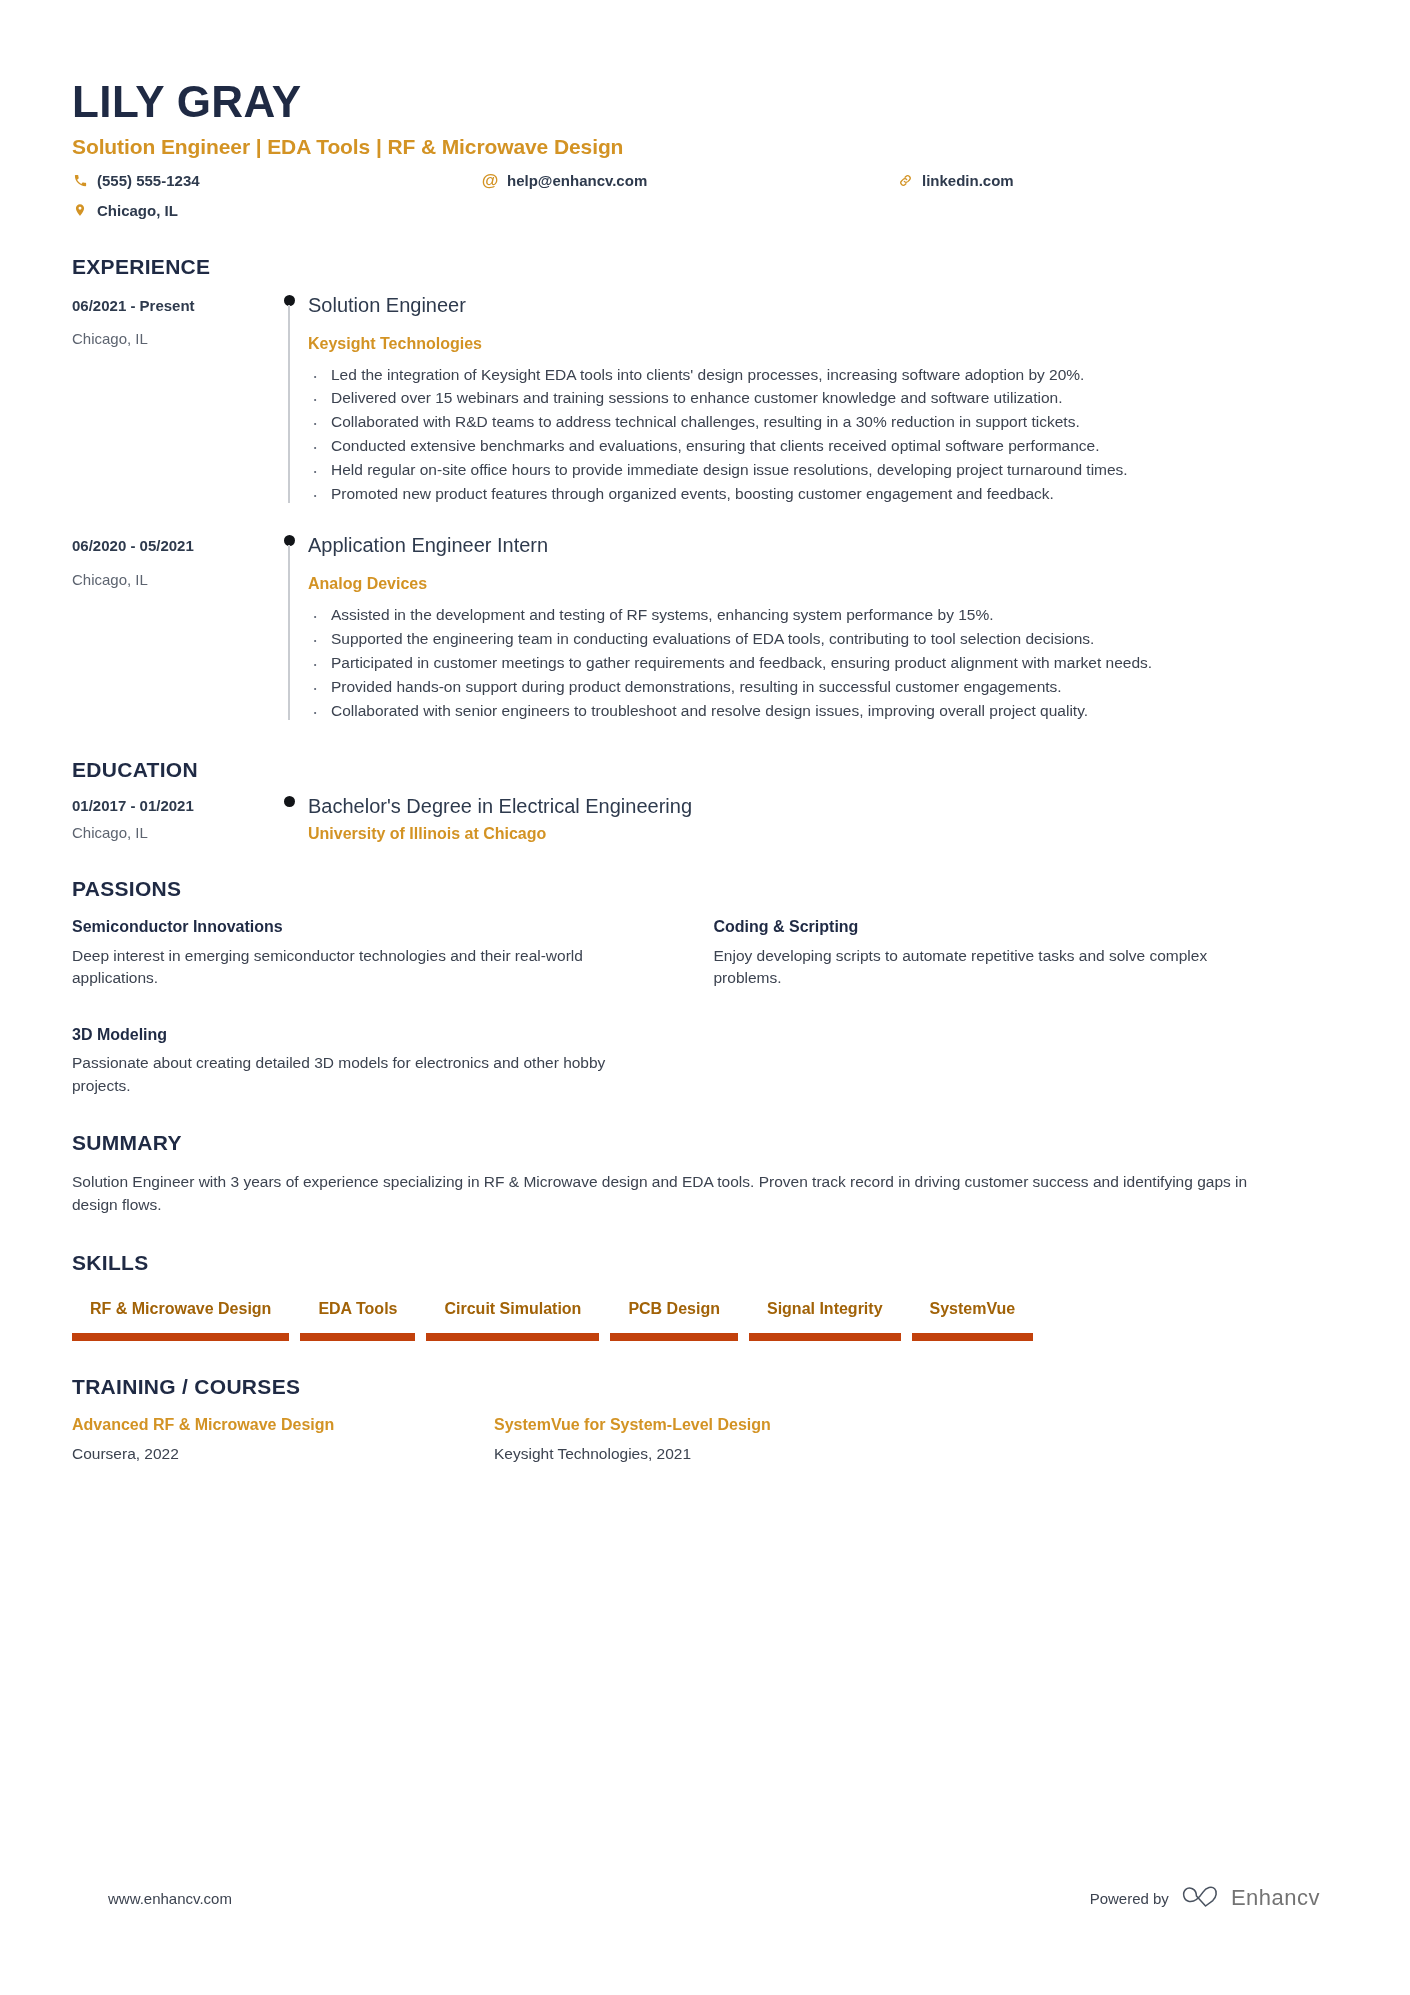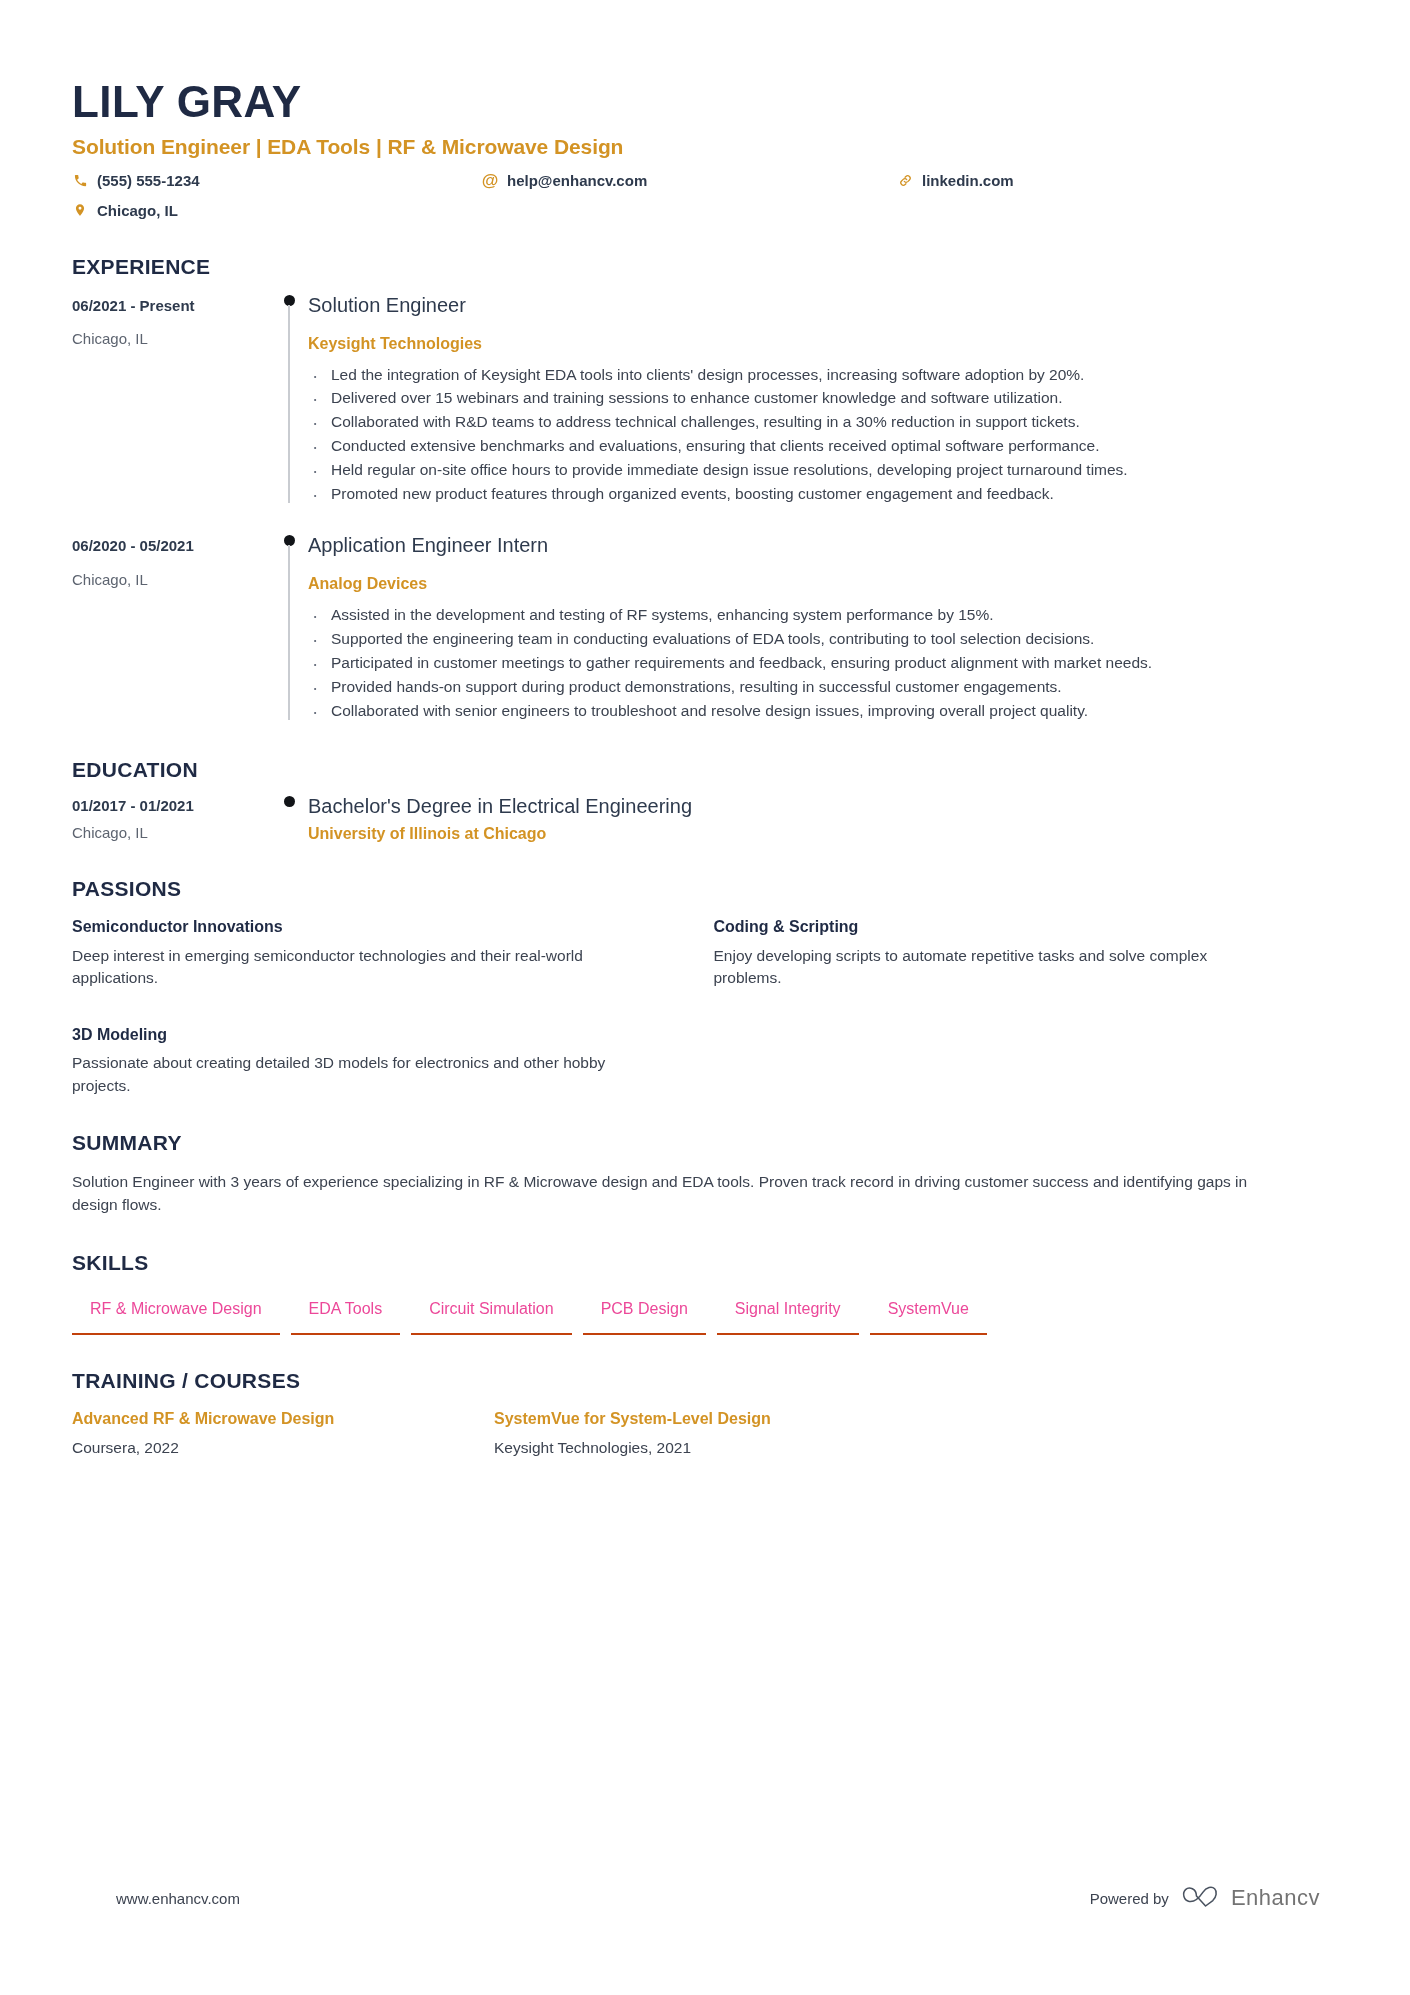--- a/index.html
+++ b/index.html
@@ -191,24 +191,24 @@
 
   
   .skills-row {
     margin-top: 20px;
     display: flex;
     flex-wrap: wrap;
     gap: 0 11px;
   }
   .skill {
     font-size: 16px;
-    font-weight: normal;
-    color: #ec4899;
+    font-weight: bold;
+    color: #a16207;
     padding: 4px 18px 13px 18px;
-    border-bottom: 2px solid #c2410c;
+    border-bottom: 8px solid #c2410c;
     line-height: 1.3;
     white-space: nowrap;
   }
 
   
   .training-grid {
     margin-top: 16px;
     display: grid;
     grid-template-columns: 405px 1fr;
     column-gap: 17px;
@@ -227,21 +227,20 @@
 
   
   .footer {
     position: absolute;
     left: 108px;
     right: 90px;
     bottom: 82px;
     display: flex;
     align-items: center;
     justify-content: space-between;
-    margin-left: 8px;
   }
   .footer-url { font-size: 15px; color: #3c4350; }
   .footer-right {
     display: flex;
     align-items: center;
     gap: 12px;
   }
   .powered { font-size: 15px; color: #3c4350; }
   .brand {
     display: flex;

